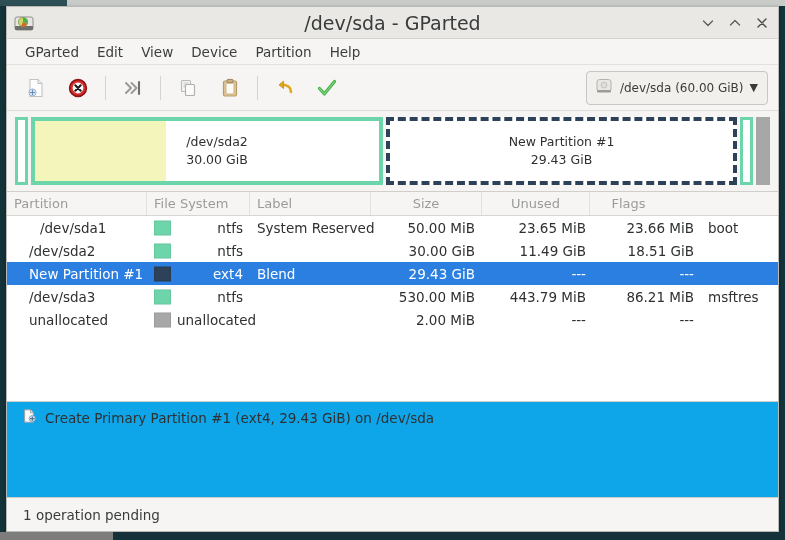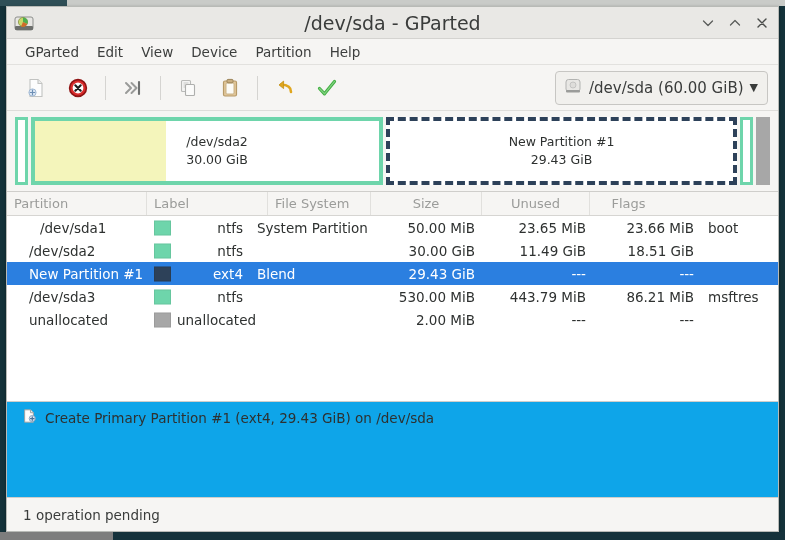--- a/index.html
+++ b/index.html
@@ -78,21 +78,21 @@
     cursor:default; border-radius:3px;
   }
   .tb-sep { width:1px; height:24px; background:#d5d4d1; margin:0 6px; }
   .tb-spacer { flex:1; }
   #device-combo {
     display:flex; align-items:center; gap:6px;
     height:34px; padding:0 9px 0 7px;
     background:#f1f0ed; border:1px solid #c7c6c3; border-radius:4px;
     margin-right:2px;
   }
-  #device-combo-label { font-size:15px; color:#3a3c3b; white-space:nowrap; }
+  #device-combo-label { font-size:12px; color:#3a3c3b; white-space:nowrap; }
 
   
   #disk-graphic {
     flex:0 0 80px; height:80px; background:#f6f5f3;
     display:flex; align-items:stretch; padding:6px 8px 6px 8px; gap:3px;
     position:relative;
   }
   .part-box {
     position:relative; background:#ffffff;
     display:flex; align-items:center; justify-content:center;
@@ -307,36 +307,36 @@
 
     <div class="part-box thin" style="width:14px;"></div>
 
     <div class="part-box gray-solid" style="width:16px;"></div>
   </div>
 
   <div id="table-area">
 
     <div id="table-header">
       <div class="th" style="width:140px;">Partition</div>
+      <div class="th" style="width:103px;">File System</div>
       <div class="th" style="width:121px;">Label</div>
-      <div class="th" style="width:103px;">File System</div>
       <div class="th num" style="width:111px;">Size</div>
       <div class="th num" style="width:108px;">Unused</div>
       <div class="th num" style="width:77px;">Flags</div>
     </div>
 
     <div id="table-body">
 
       <div class="trow">
         <div class="td c-part" style="width:140px;padding-left:33px;">/dev/sda1</div>
         <div class="td c-fs" style="width:103px;">
           <span class="fs-swatch" style="background:#6ed5ab;"></span>
           <span>ntfs</span>
         </div>
-        <div class="td c-label" style="width:121px;">System Partition</div>
+        <div class="td c-label" style="width:121px;">System Reserved</div>
         <div class="td c-num" style="width:111px;">50.00 MiB</div>
         <div class="td c-num" style="width:111px;">23.65 MiB</div>
         <div class="td c-num" style="width:108px;">23.66 MiB</div>
         <div class="td c-flags" style="width:77px;">boot</div>
       </div>
 
       <div class="trow">
         <div class="td c-part" style="width:140px;">/dev/sda2</div>
         <div class="td c-fs" style="width:103px;">
           <span class="fs-swatch" style="background:#6ed5ab;"></span>

